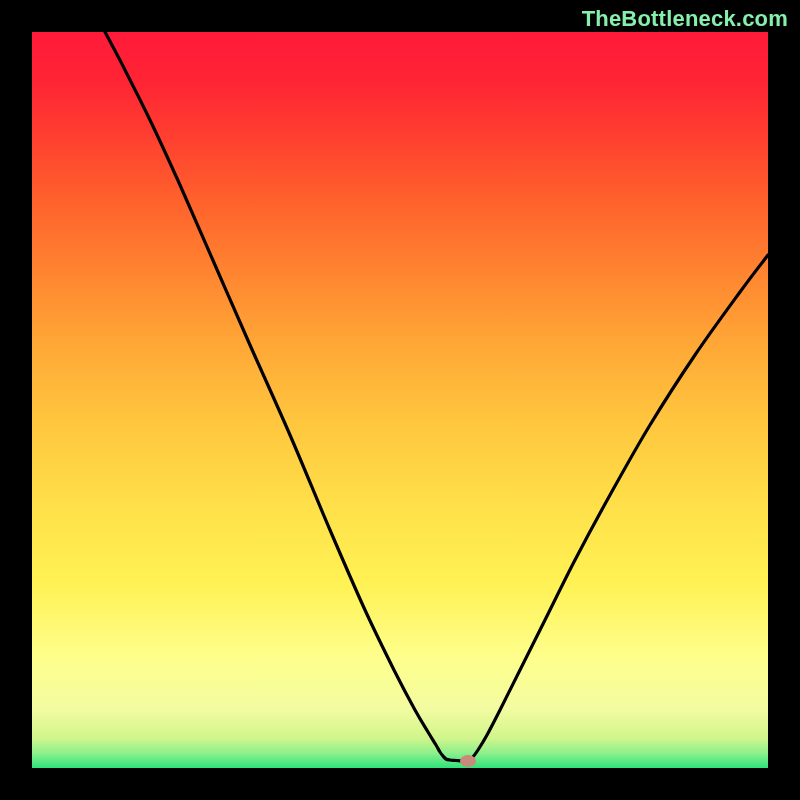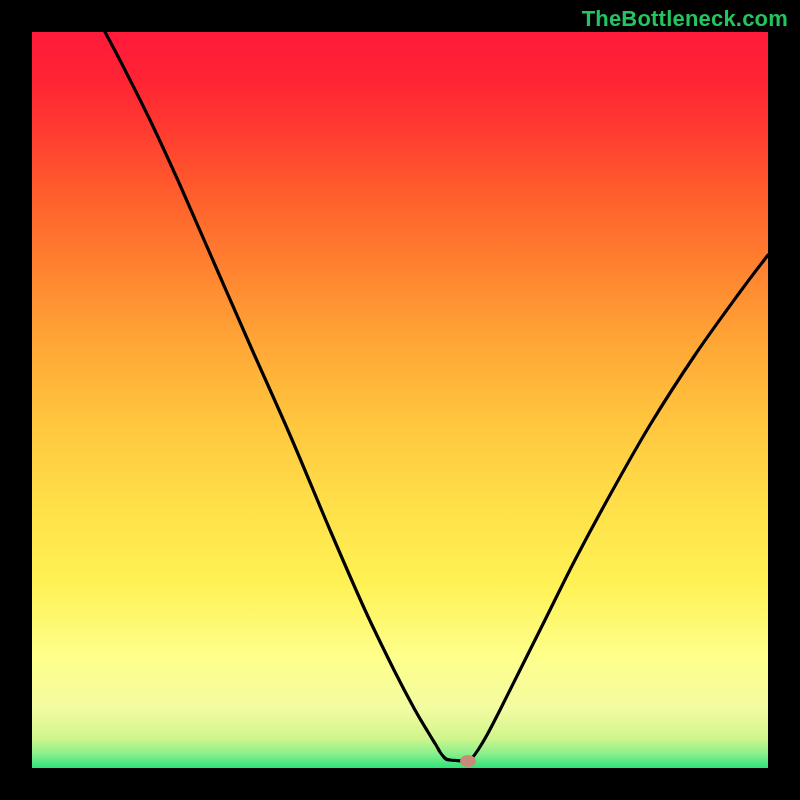--- a/index.html
+++ b/index.html
@@ -33,21 +33,21 @@
       #ff1a3a 100%
     );
   }
   .watermark {
     position: absolute;
     top: 6px;
     right: 12px;
     font-family: Arial, sans-serif;
     font-size: 22px;
     font-weight: bold;
-    color: #22c55e;
+    color: #86efac;
     letter-spacing: 0.2px;
   }
   .curve-svg {
     position: absolute;
     left: 0;
     top: 0;
     width: 800px;
     height: 800px;
     overflow: visible;
   }

